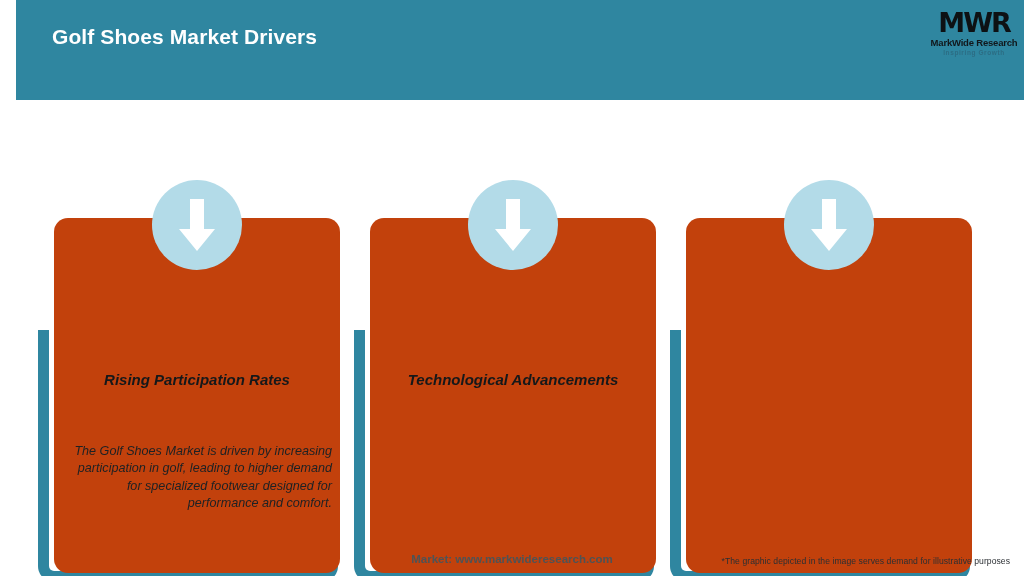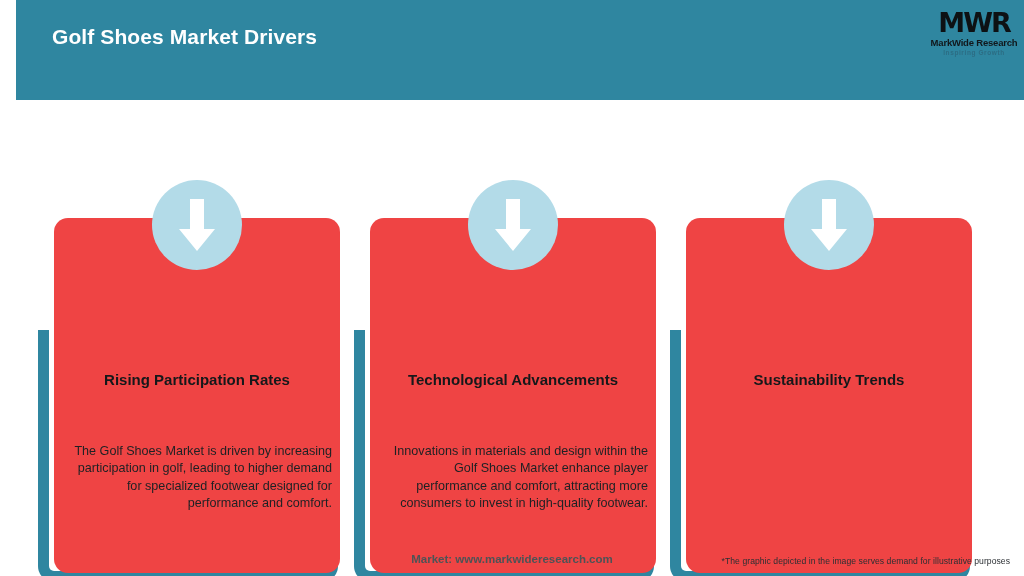--- a/index.html
+++ b/index.html
@@ -99,22 +99,23 @@
     border-bottom-right-radius: 16px;
     box-sizing: border-box;
   }
 
   .card {
     position: absolute;
     left: 0;
     top: 78px;
     width: 286px;
     height: 355px;
-    background: #ef4444;
+    background: #c2410c;
     border-radius: 14px;
+    font-style: italic;
   }
 
   .card-icon {
     position: absolute;
     left: 50%;
     margin-left: -45px;
     top: 40px;
     width: 90px;
     height: 90px;
     border-radius: 50%;
@@ -196,33 +197,31 @@
       <svg width="42" height="52" viewBox="0 0 42 52" xmlns="http://www.w3.org/2000/svg">
         <path d="M14 0 h14 v30 h11 L21 52 L3 30 h11 Z" fill="#ffffff"></path>
       </svg>
     </div>
   </div>
 
   <div class="card-wrap c2">
     <div class="card-frame"></div>
     <div class="card">
       <div class="card-title">Technological Advancements</div>
-      <div class="card-body">Innovations in materials and design within the Golf Shoes Market enhance player performance and comfort, attracting more consumers to invest in high-quality footwear.</div>
     </div>
     <div class="card-icon">
       <svg width="42" height="52" viewBox="0 0 42 52" xmlns="http://www.w3.org/2000/svg">
         <path d="M14 0 h14 v30 h11 L21 52 L3 30 h11 Z" fill="#ffffff"></path>
       </svg>
     </div>
   </div>
 
   <div class="card-wrap c3">
     <div class="card-frame"></div>
     <div class="card">
-      <div class="card-title">Sustainability Trends</div>
     </div>
     <div class="card-icon">
       <svg width="42" height="52" viewBox="0 0 42 52" xmlns="http://www.w3.org/2000/svg">
         <path d="M14 0 h14 v30 h11 L21 52 L3 30 h11 Z" fill="#ffffff"></path>
       </svg>
     </div>
   </div>
 
 </div>
 

